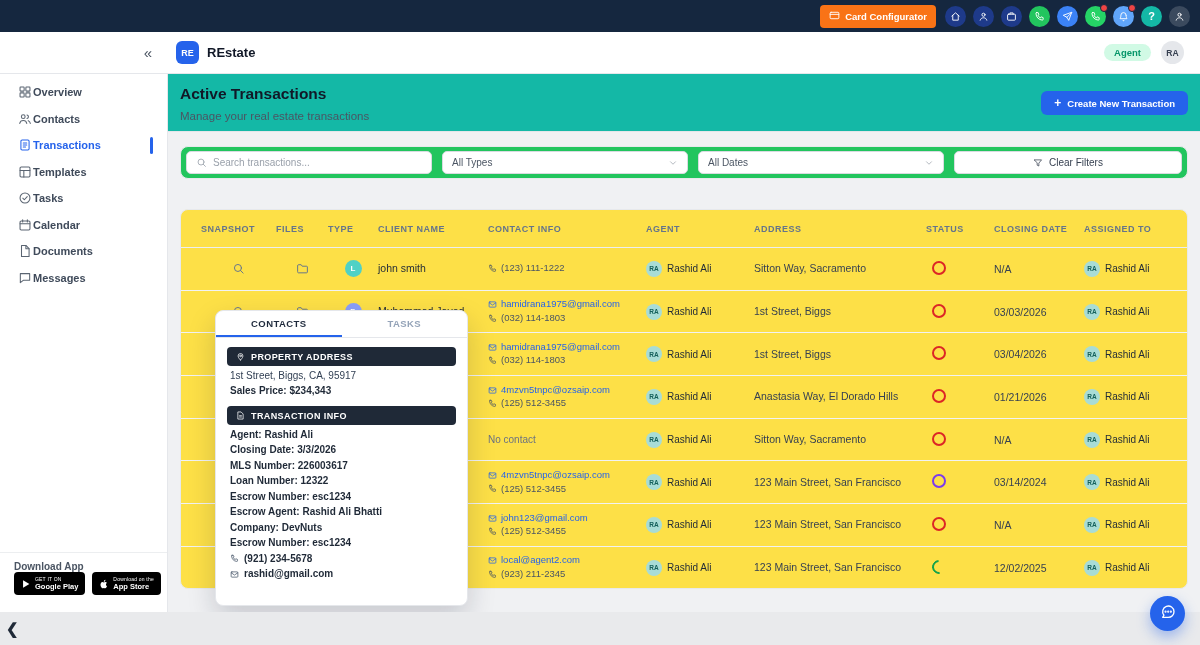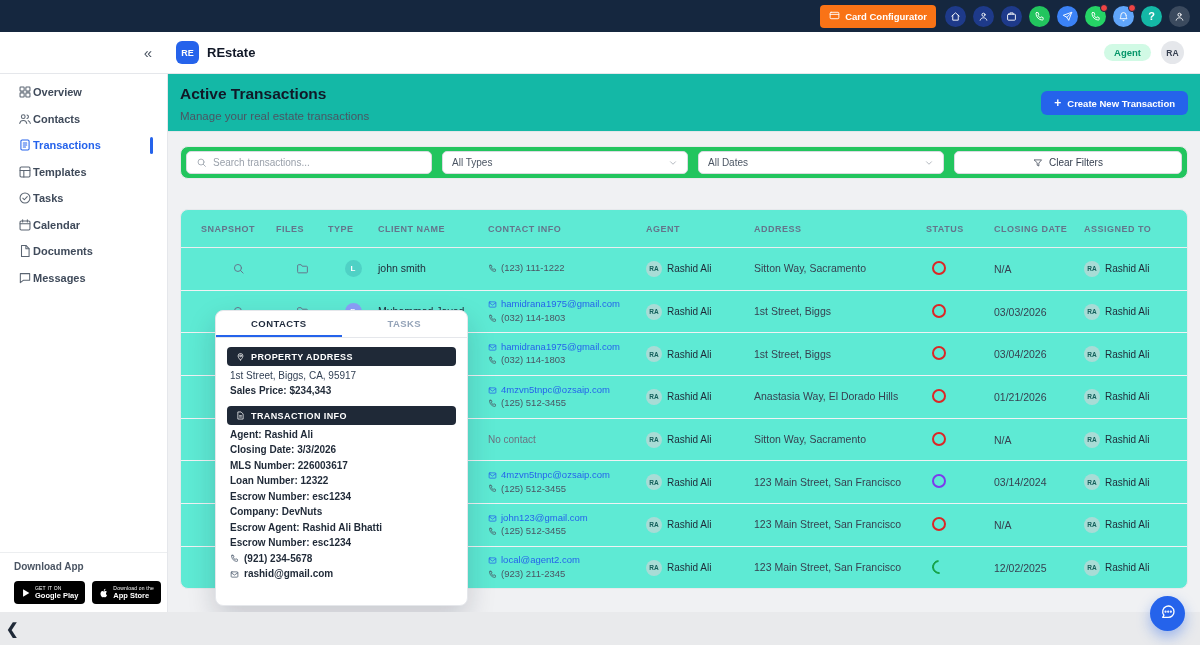--- a/index.html
+++ b/index.html
@@ -28,21 +28,21 @@
 .sidebar{position:relative;width:168px;background:#fff;border-right:1px solid #e5e7eb;flex:none}
 #side-nav{padding-top:5px}
 .nav-item{position:relative;display:flex;align-items:center;gap:1px;height:26.5px;padding-left:18px;font-size:11px;font-weight:600;color:#3f4a5a;cursor:pointer}
 .nav-item .icn{color:#5b6572;display:inline-flex}
 .nav-item.active{color:#2563eb}
 .nav-item.active .icn{color:#2563eb}
 .active-bar{position:absolute;right:14px;top:5px;width:3.5px;height:17px;border-radius:2px;background:#2563eb}
 .icn{display:inline-flex}
 .icn svg{width:14px;height:14px;fill:none;stroke:currentColor;stroke-width:1.8;stroke-linecap:round;stroke-linejoin:round}
 .sb-footer{position:absolute;left:0;right:0;bottom:0;height:60px;border-top:1px solid #eceef0;padding:8px 0 0 14px}
-.dl-title{font-size:10px;color:#4b5563;font-weight:600;margin-bottom:9px}
+.dl-title{font-size:10px;color:#4b5563;font-weight:600;}
 .badges{display:flex;gap:7px}
 .store-badge{display:flex;align-items:center;gap:4px;background:#000;color:#fff;border-radius:4px;height:23px;padding:0 7px;cursor:pointer}
 .store-badge svg{width:10px;height:10px;fill:#fff}
 .sb-lines{display:flex;flex-direction:column;line-height:1}
 .sb-l1{font-size:5px;letter-spacing:.2px}
 .sb-l2{font-size:7.5px;font-weight:700;margin-top:1.5px;white-space:nowrap}
 
 .main{position:relative;flex:1;background:#f0f1f3;overflow:hidden}
 .main-top{background:#14b8a6;border-bottom:1px solid #e4e6ea;padding:11px 12px 0;height:58px;display:flex;justify-content:space-between;align-items:flex-start}
 .page-title{font-size:15.5px;font-weight:700;color:#111827}
@@ -54,21 +54,21 @@
 .f-search{flex:1;display:flex;align-items:center;gap:6px;border:1px solid #d9dce1;border-radius:5px;padding:0 9px;color:#9aa1ab;background:#fff}
 .f-search .icn svg{width:11px;height:11px}
 .f-search input{border:none;outline:none;width:100%;font-size:10px;color:#374151;font-family:inherit;background:transparent}
 .f-search input::placeholder{color:#9aa1ab}
 .f-select{flex:1;display:flex;align-items:center;justify-content:space-between;border:1px solid #d9dce1;border-radius:5px;padding:0 9px;font-size:10px;color:#4b5563;cursor:pointer;background:#fff}
 .f-select .icn{color:#9aa1ab}
 .f-select .icn svg{width:10px;height:10px}
 .f-clear{flex:1;display:flex;align-items:center;justify-content:center;gap:6px;border:1px solid #d9dce1;border-radius:5px;font-size:10px;color:#374151;background:#fff;cursor:pointer;font-family:inherit}
 .f-clear .icn svg{width:10px;height:10px}
 
-.table-card{background:#5eead4;border:1px solid #e7e9ec;border-radius:8px;margin-top:30px;height:380px;overflow:hidden}
+.table-card{background:#fde047;border:1px solid #e7e9ec;border-radius:8px;margin-top:30px;height:380px;overflow:hidden}
 .t-head,.tr{display:grid;grid-template-columns:75px 52px 50px 110px 158px 108px 172px 68px 90px 1fr;padding:0 20px;align-items:center}
 .t-head{height:38px;border-bottom:1px solid #eceef0}
 .th{font-size:9px;font-weight:700;color:#64748b;letter-spacing:.5px}
 .tr{height:42.7px;border-bottom:1px solid #f1f2f4}
 .td{font-size:10.5px;color:#374151}
 .td.c{display:flex;justify-content:center}
 .icn-btn{border:none;background:none;color:#64748b;display:flex;cursor:pointer;padding:0}
 .icn-btn svg{width:13px;height:13px;fill:none;stroke:currentColor;stroke-width:1.8;stroke-linecap:round;stroke-linejoin:round}
 .type-badge{width:17px;height:17px;border-radius:50%;color:#fff;font-size:8px;font-weight:700;display:flex;align-items:center;justify-content:center}
 .client{color:#1f2937;padding-right:8px;line-height:1.25}
@@ -685,24 +685,24 @@
           <div class="p-line b">
             <span>MLS Number: 226003617</span>
           </div>
           <div class="p-line b">
             <span>Loan Number: 12322</span>
           </div>
           <div class="p-line b">
             <span>Escrow Number: esc1234</span>
           </div>
           <div class="p-line b">
+            <span>Escrow Agent: Rashid Ali Bhatti</span>
+          </div>
+          <div class="p-line b">
             <span>Company: DevNuts</span>
-          </div>
-          <div class="p-line b">
-            <span>Escrow Agent: Rashid Ali Bhatti</span>
           </div>
           <div class="p-line b">
             <span>Escrow Number: esc1234</span>
           </div>
           <div class="p-line b">
             <span class="icn">
               <svg viewBox="0 0 24 24">
                 <path d="M5.5 3.5H9l1.8 4.6-2.3 1.5a12.5 12.5 0 0 0 5.4 5.4l1.5-2.3 4.6 1.8v3.5a1.8 1.8 0 0 1-1.9 1.8C10.4 19.3 4.7 13.6 4.2 5.4a1.8 1.8 0 0 1 1.3-1.9z"></path>
               </svg>
             </span>

